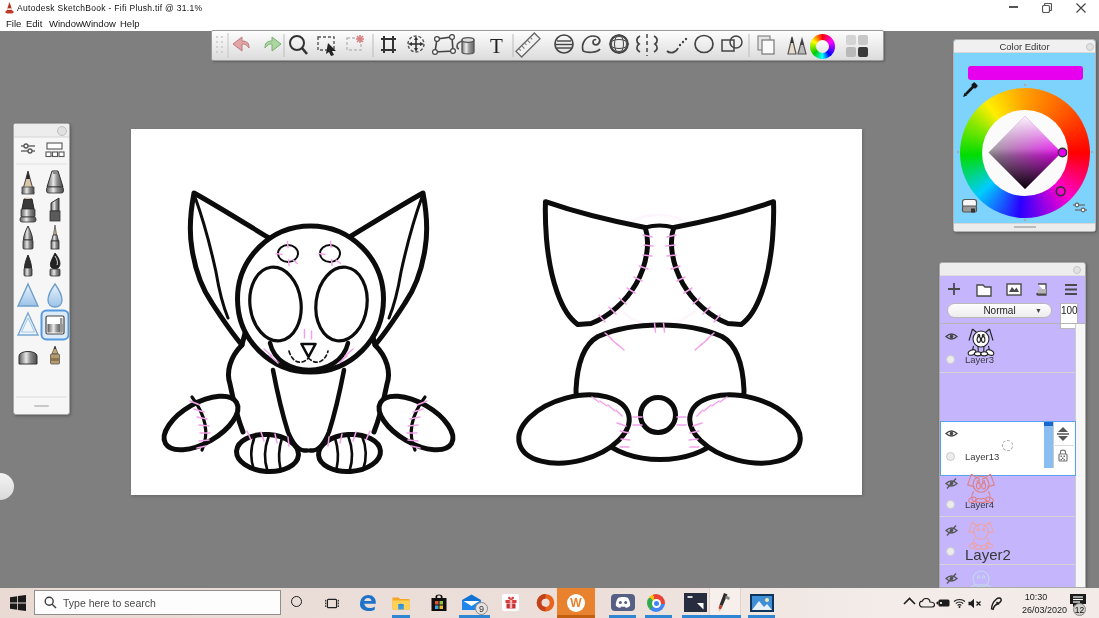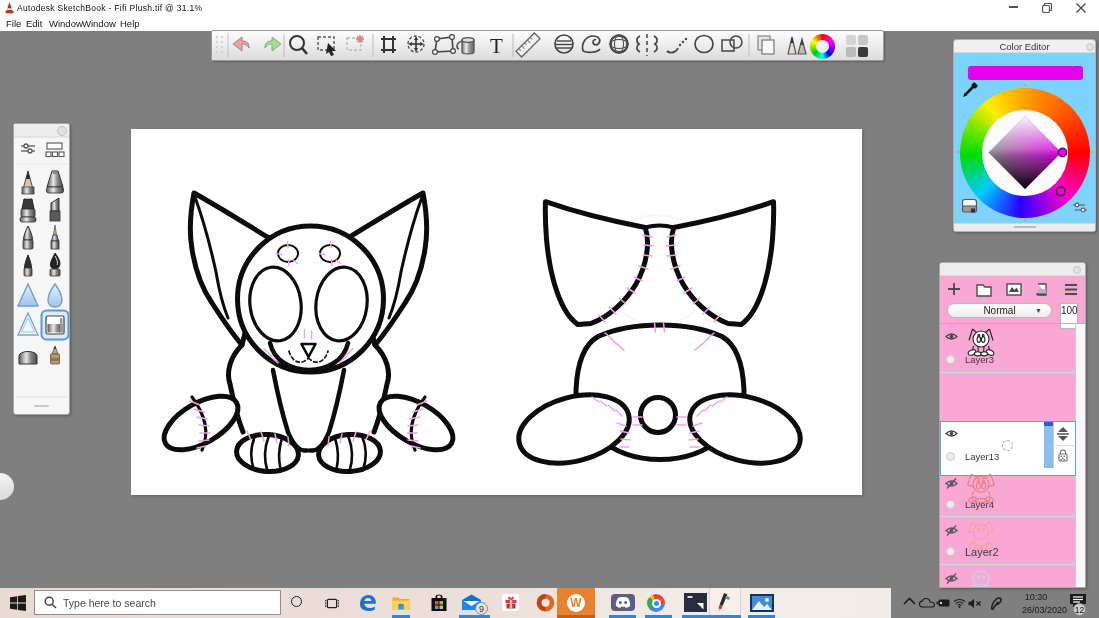--- a/index.html
+++ b/index.html
@@ -454,21 +454,21 @@
         <line x1="119" y1="165" x2="131" y2="165"></line>
         <line x1="121" y1="170" x2="133" y2="170"></line>
         <circle cx="123" cy="165" r="1.8" fill="#fff"></circle>
         <circle cx="129" cy="170" r="1.8" fill="#fff"></circle>
       </g>
   </svg>
   <div style="position:absolute;left:0;top:183px;width:141px;height:8px;background:#ececec;border-top:1px solid #d5d5d5"></div>
   <div style="position:absolute;left:60px;top:186px;width:22px;height:2px;background:#bbb"></div>
 </div>
 
-<div class="abs" id="layerspanel" style="left:939px;top:262px;width:147px;height:326px;background:#f9a8d4;border:1px solid #aaa;border-top-left-radius:3px;border-top-right-radius:3px;box-shadow:1px 1px 3px rgba(0,0,0,0.3);overflow:hidden">
+<div class="abs" id="layerspanel" style="left:939px;top:262px;width:147px;height:326px;background:#c4b5fd;border:1px solid #aaa;border-top-left-radius:3px;border-top-right-radius:3px;box-shadow:1px 1px 3px rgba(0,0,0,0.3);overflow:hidden">
   <div style="position:absolute;left:0;top:0;width:145px;height:13px;background:#ededed;border-bottom:1px solid #ddd"></div>
   <div style="position:absolute;left:133px;top:3px;width:8px;height:8px;border-radius:50%;background:#e2e2e2;border:1px solid #c5c5c5"></div>
   <svg style="position:absolute;left:0;top:14px" width="145" height="24" viewBox="0 0 145 24">
     <g stroke="#4a4a4a" stroke-width="1.8">
         <line x1="14" y1="6" x2="14" y2="18"></line>
         <line x1="8" y1="12" x2="20" y2="12"></line>
       </g>
     <path d="M37 8 L43 8 L45 10 L51 10 L51 19 L37 19 Z" fill="#fff" stroke="#4a4a4a" stroke-width="1.4"></path>
     <rect x="67" y="7" width="14" height="11" fill="#fff" stroke="#4a4a4a" stroke-width="1.4"></rect>
       <path d="M69 15 L72 10 L74.5 13 L76.5 10.5 L79 15 Z" fill="#4a4a4a"></path>
@@ -578,41 +578,41 @@
         <path d="M8 18 C6.5 21 6.5 24 8 25.5 M20 18 C21.5 21 21.5 24 20 25.5"></path>
         <ellipse cx="6.5" cy="25" rx="3.4" ry="2.1" transform="rotate(-20 6.5 25)"></ellipse>
         <ellipse cx="21.5" cy="25" rx="3.4" ry="2.1" transform="rotate(20 21.5 25)"></ellipse>
         <ellipse cx="11" cy="26.5" rx="3" ry="1.9"></ellipse>
           <ellipse cx="17" cy="26.5" rx="3" ry="1.9"></ellipse>
         <circle cx="11.5" cy="10" r="1"></circle>
           <circle cx="16.5" cy="10" r="1"></circle>
       </g>
     </svg>
     <div style="position:absolute;left:6px;top:30px;width:9px;height:9px;border-radius:50%;background:#ececec;border:1px solid #ccc"></div>
-    <div style="position:absolute;left:25px;top:29px;font-size:11px;color:#3a3a3a">Layer2</div>
+    <div style="position:absolute;left:25px;top:29px;font-size:15px;color:#3a3a3a">Layer2</div>
   </div>
 
   <div style="position:absolute;left:0;top:301.5px;width:135px;height:23px">
     <svg style="position:absolute;left:5px;top:8px" width="13" height="11" viewBox="0 0 13 11">
         <path d="M1 5.5 Q6.5 0.5 12 5.5 Q6.5 10.5 1 5.5 Z" fill="none" stroke="#555" stroke-width="1.3"></path>
         <circle cx="6.5" cy="5.5" r="1.8" fill="#555"></circle>
         <line x1="11" y1="0.5" x2="2" y2="10.5" stroke="#555" stroke-width="1.3"></line>
       </svg>
     <svg style="position:absolute;left:26px;top:4px" width="30" height="20" viewBox="0 0 28 20">
       <g fill="none" stroke="#c3d8ea" stroke-width="1.1">
         <circle cx="14" cy="10" r="8"></circle>
           <circle cx="11.5" cy="8" r="1.2"></circle>
           <circle cx="16.5" cy="8" r="1.2"></circle>
           <path d="M4 18 C8 15 20 15 24 18"></path>
       </g>
     </svg>
   </div>
 </div>
 
-<div class="abs" id="taskbar" style="left:0;top:588px;width:891px;height:30px;background:linear-gradient(to right,#e9dad4 0%,#ecdfd9 55%,#f3ece9 80%,#f2ebe8 100%)">
+<div class="abs" id="taskbar" style="left:0;top:588px;width:1099px;height:30px;background:linear-gradient(to right,#e9dad4 0%,#ecdfd9 55%,#f3ece9 80%,#f2ebe8 100%)">
   <svg style="position:absolute;left:10px;top:7px" width="16" height="16" viewBox="0 0 16 16">
       <g fill="#1a1a1a">
         <path d="M0 2.2 L7.2 1.2 L7.2 7.6 L0 7.6 Z"></path>
         <path d="M8 1.1 L16 0 L16 7.6 L8 7.6 Z"></path>
         <path d="M0 8.4 L7.2 8.4 L7.2 14.8 L0 13.8 Z"></path>
         <path d="M8 8.4 L16 8.4 L16 16 L8 14.9 Z"></path>
       </g>
     </svg>
   <div style="position:absolute;left:34px;top:2px;width:247px;height:25px;background:#fdfdfd;border:1px solid #8f8f8f"></div>
   <svg style="position:absolute;left:44px;top:8px" width="13" height="13" viewBox="0 0 13 13">

